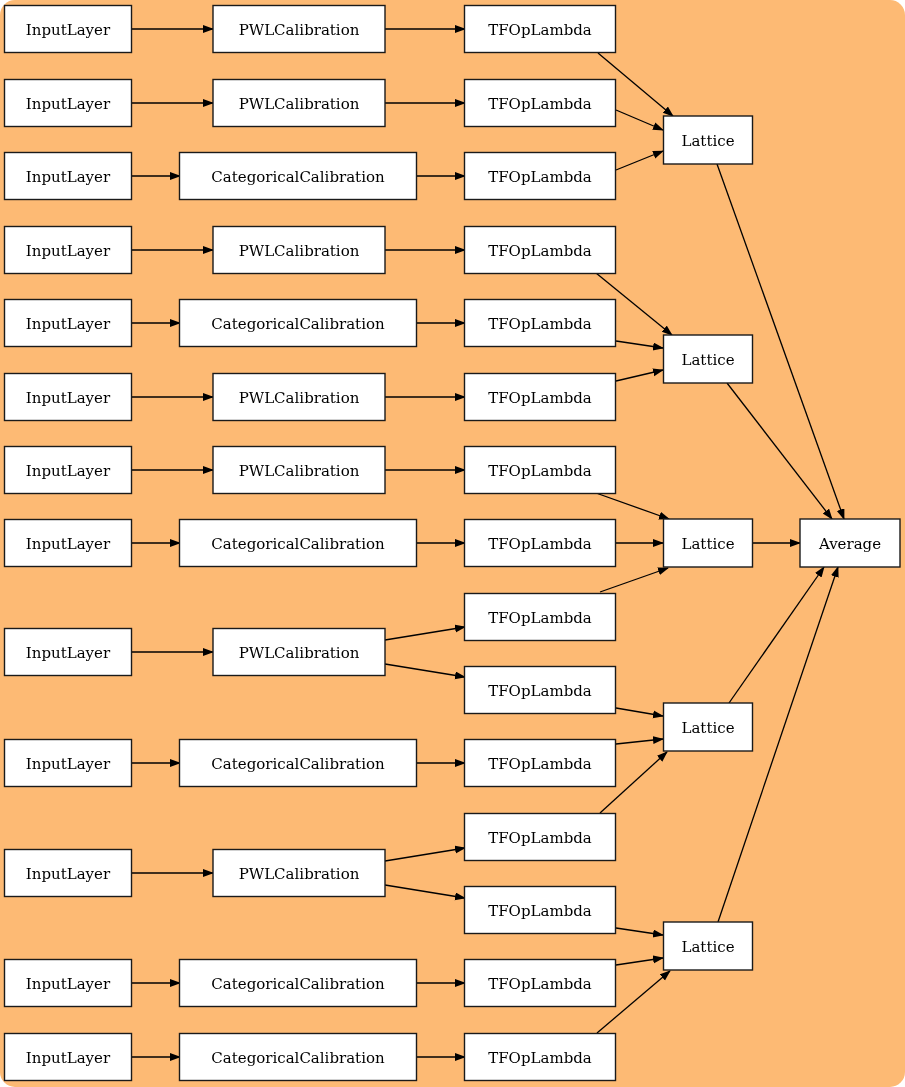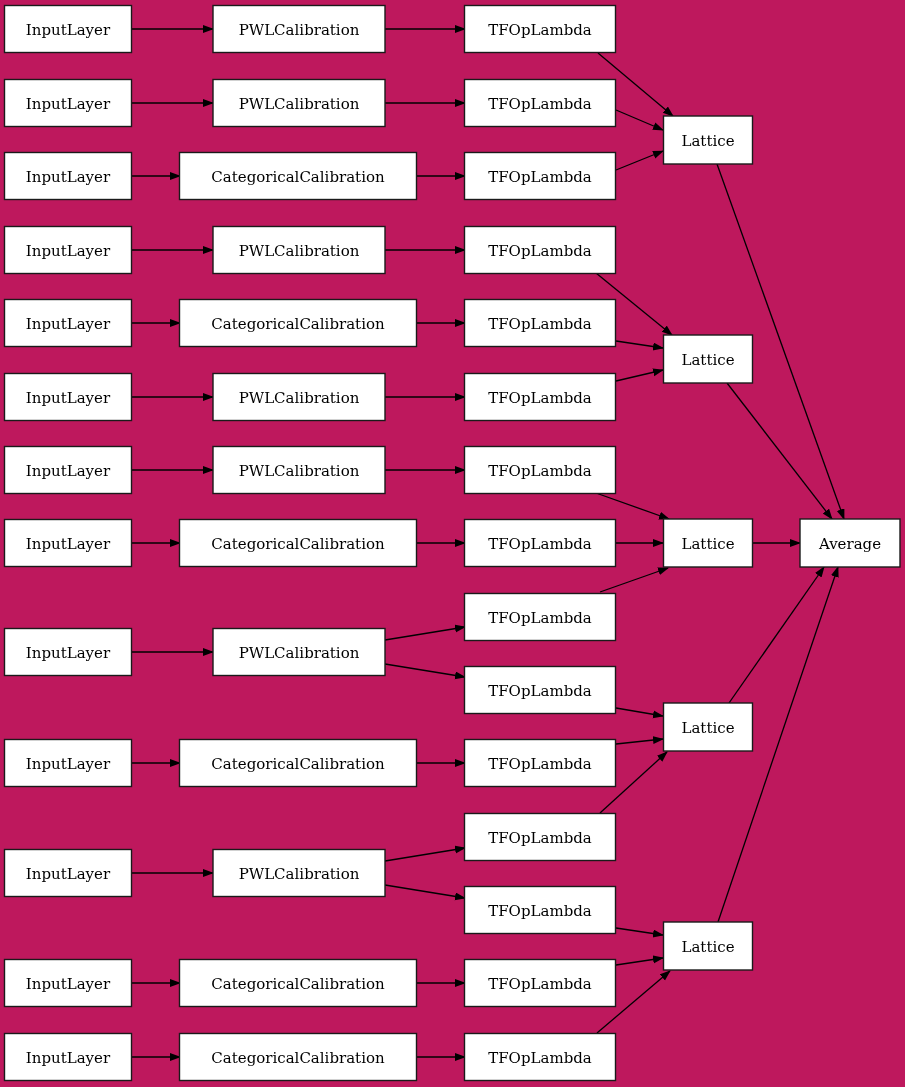--- a/index.html
+++ b/index.html
@@ -4,22 +4,23 @@
 <style>
   html, body {
     margin: 0;
     padding: 0;
     background: #ffffff;
   }
   .canvas {
     position: relative;
     width: 905px;
     height: 1087px;
-    background: #be185d;
+    background: #fdba74;
     font-family: "DejaVu Serif", "Liberation Serif", serif;
+    border-radius: 15px;
   }
   svg text {
     font-family: "DejaVu Serif", "Liberation Serif", serif;
     font-size: 15px;
     fill: #000000;
   }
   svg rect.node {
     fill: #ffffff;
     stroke: #1a1a1a;
     stroke-width: 1.4px;

